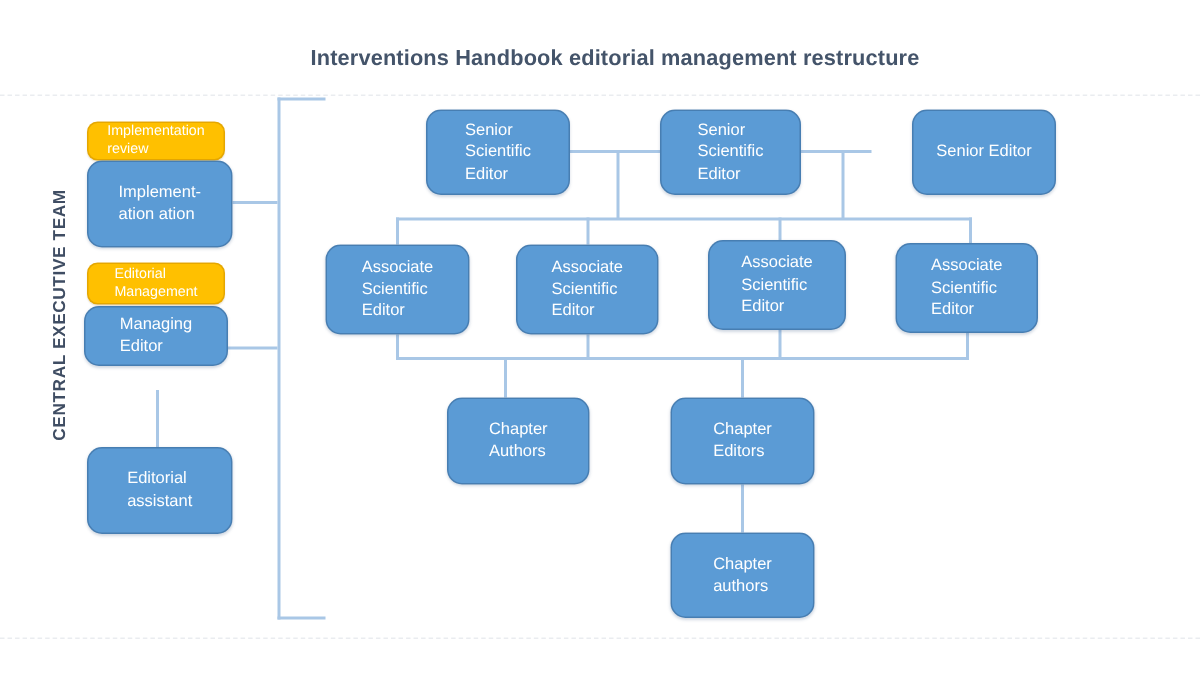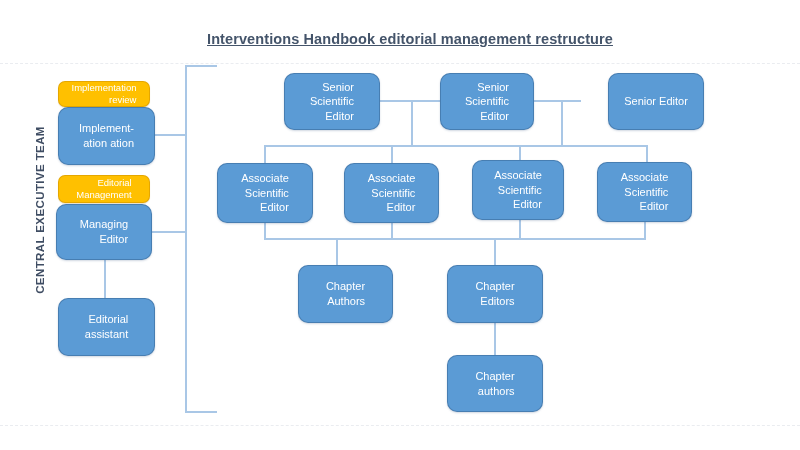--- a/index.html
+++ b/index.html
@@ -4,34 +4,33 @@
 <style>
   html,body{margin:0;padding:0;background:#ffffff;}
   .stage{
     position:relative;width:800px;height:450px;overflow:hidden;
     background:#ffffff;font-family:"Liberation Sans",sans-serif;
   }
   .title{
     position:absolute;top:31px;left:110px;width:600px;
     text-align:center;font-size:14.5px;font-weight:bold;color:#44546A;
     letter-spacing:0.1px;
-    text-decoration:underline;
   }
   .faint-line{position:absolute;left:0;width:800px;height:0;border-top:1px dashed #e2e5ea;opacity:.7;}
   .faint-line.top{top:63px;}
   .faint-line.bottom{top:425px;}
   .side-label{
     position:absolute;top:202px;left:-58px;width:200px;height:16px;
     text-align:center;font-size:11.5px;font-weight:bold;color:#3F4D63;
     letter-spacing:0.4px;transform:rotate(-90deg);
   }
   .connector{position:absolute;background:#A9C7E6;z-index:1;}
   .node{
     position:absolute;z-index:2;display:flex;align-items:center;justify-content:center;
-    text-align:right;color:#ffffff;white-space:pre-line;box-sizing:border-box;
+    text-align:left;color:#ffffff;white-space:pre-line;box-sizing:border-box;
     font-family:"Liberation Sans",sans-serif;
   }
   .node.role{
     background:#5B9BD5;border:1px solid rgba(62,110,160,0.65);border-radius:10px;
     font-size:11px;line-height:1.32;box-shadow:0 1px 2px rgba(70,100,140,0.25);
   }
   .node.tag{
     background:#FFC000;border:1px solid rgba(222,160,0,0.8);border-radius:7px;
     font-size:9.5px;line-height:1.25;box-shadow:0 1px 1px rgba(150,110,20,0.2);
   }
@@ -67,21 +66,21 @@
       <div class="connector" style="left: 264px; top: 238px; width: 382px; height: 2px;"></div>
       <div class="connector" style="left: 336px; top: 238px; width: 2px; height: 27px;"></div>
       <div class="connector" style="left: 494px; top: 238px; width: 2px; height: 27px;"></div>
       <div class="connector" style="left: 494px; top: 323px; width: 2px; height: 32px;"></div>
       <div class="node tag" style="left: 58px; top: 81px; width: 92px; height: 26px;">Implementation
 review</div>
       <div class="node tag" style="left: 58px; top: 175px; width: 92px; height: 28px;">Editorial
 Management</div>
       <div class="node role" style="left: 58px; top: 107px; width: 97px; height: 58px;">Implement-
 ation ation</div>
-      <div class="node role" style="left: 56px; top: 204px; width: 96px; height: 56px;">Managing
+      <div class="node role" style="left: 56px; top: 204px; width: 96px; height: 40px;">Managing
 Editor</div>
       <div class="node role" style="left: 58px; top: 298px; width: 97px; height: 58px;">Editorial
 assistant</div>
       <div class="node role" style="left: 284px; top: 73px; width: 96px; height: 57px;">Senior
 Scientific
 Editor</div>
       <div class="node role" style="left: 440px; top: 73px; width: 94px; height: 57px;">Senior
 Scientific
 Editor</div>
       <div class="node role" style="left: 608px; top: 73px; width: 96px; height: 57px;">Senior Editor</div>

